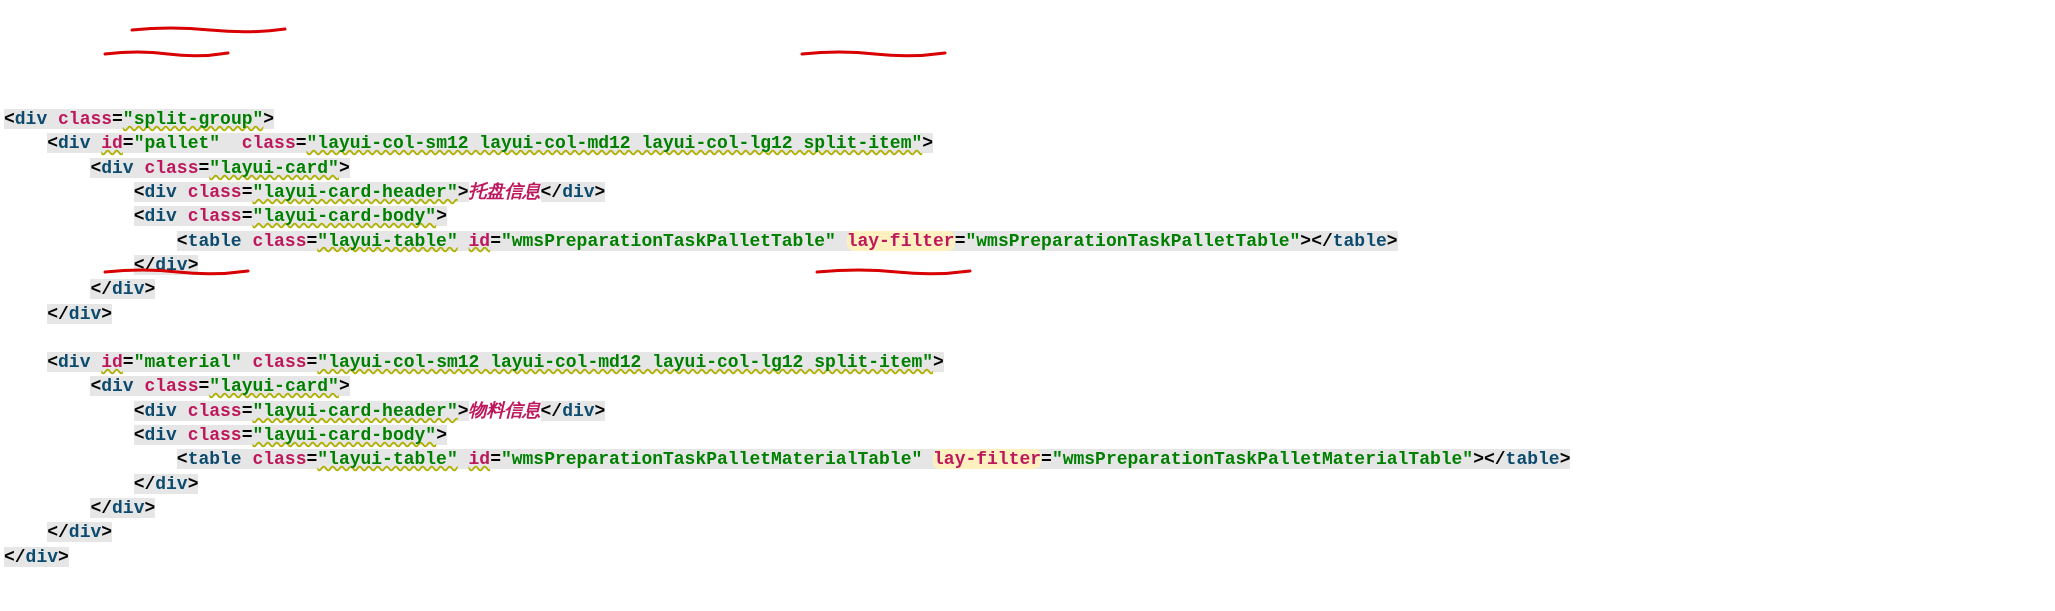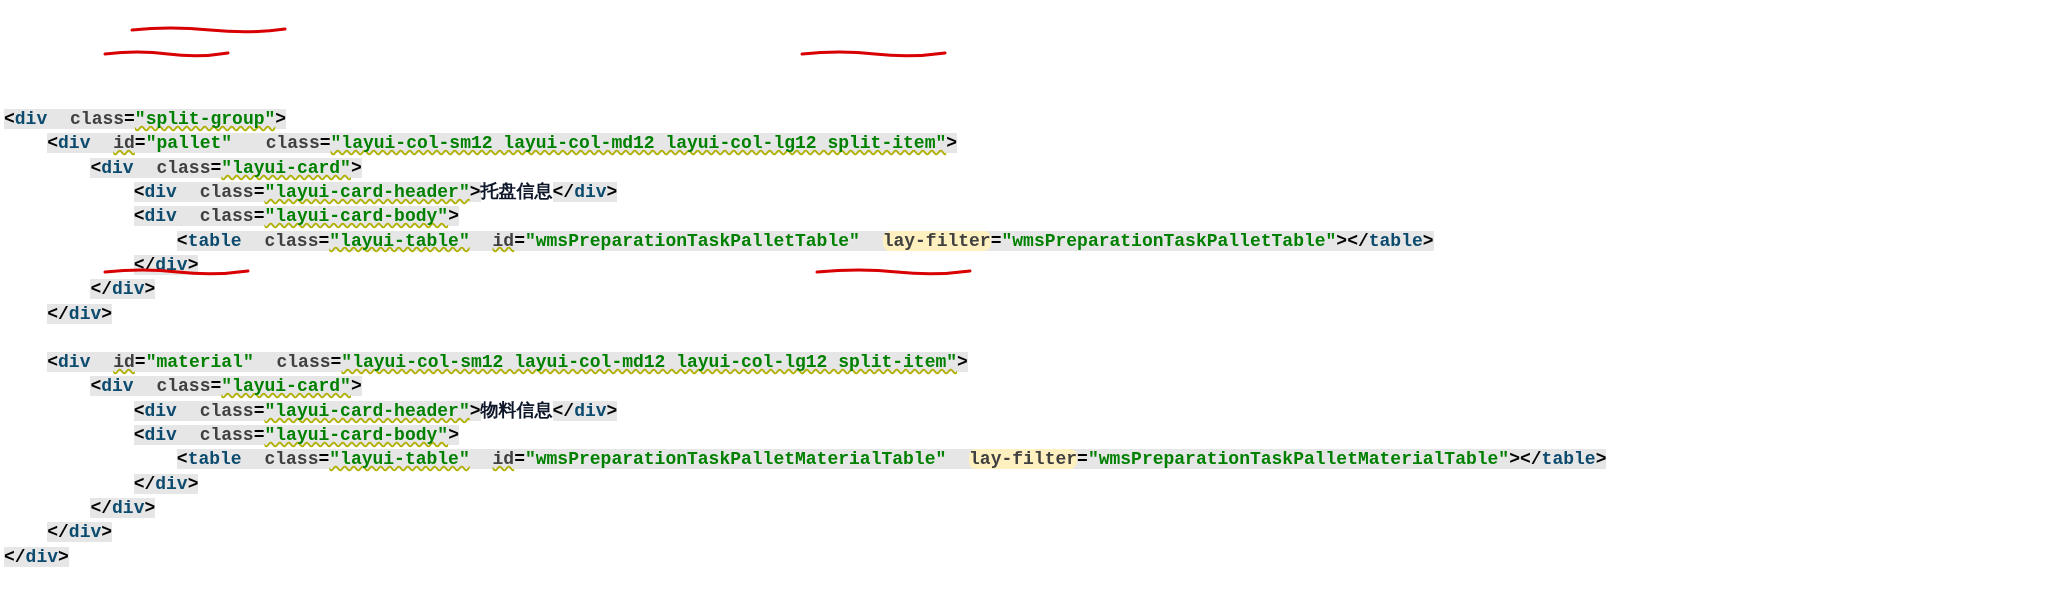--- a/index.html
+++ b/index.html
@@ -12,33 +12,33 @@
     white-space: pre;
     color: #000000;
     font-weight: bold;
     position: relative;
   }
   .code {
     display: block;
   }
   .tag-bracket { color: #000000; }
   .tag-name { color: #0c4a6e; }
-  .attr-name { color: #404040; margin-left: 12px; }
+  .attr-name { color: #be185d; }
   .attr-eq { color: #000000; }
   .attr-value { color: #008000; }
   .open-tag-bg { background-color: #e6e6e6; }
   .wavy-underline {
     text-decoration: underline wavy #b0b000;
     text-decoration-skip-ink: none;
   }
   .wavy-id {
     text-decoration: underline wavy #b0b000;
     text-decoration-skip-ink: none;
   }
-  .text-content { color: #0f172a; font-weight: bold; }
+  .text-content { color: #be185d; font-weight: bold; font-style: italic; }
   .lay-filter-hl { background-color: #fff0c0; border-radius: 7px; }
   svg.annotation {
     position: absolute;
     pointer-events: none;
   }
 </style>
 </head>
 <body>
 
 

